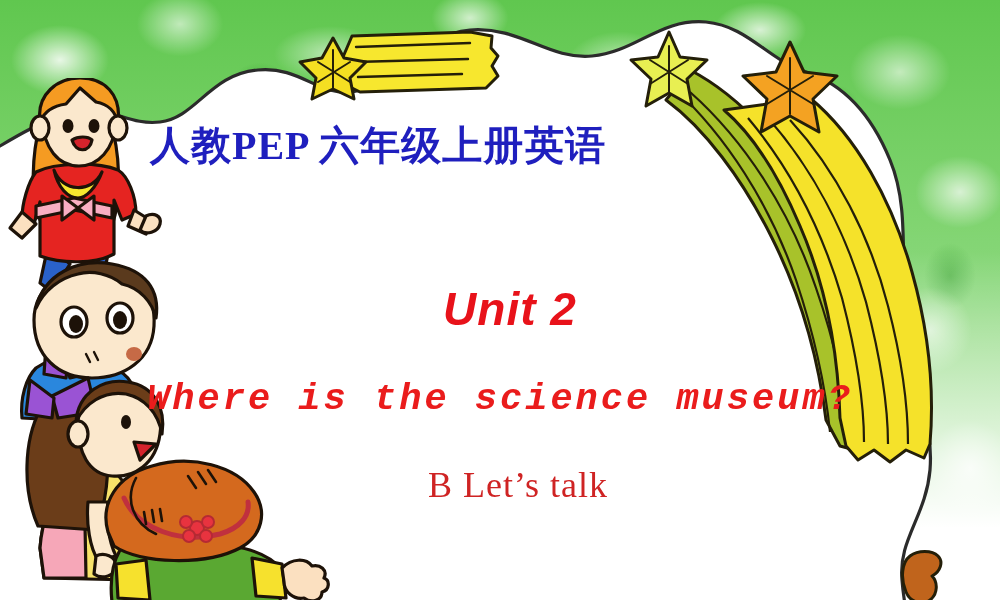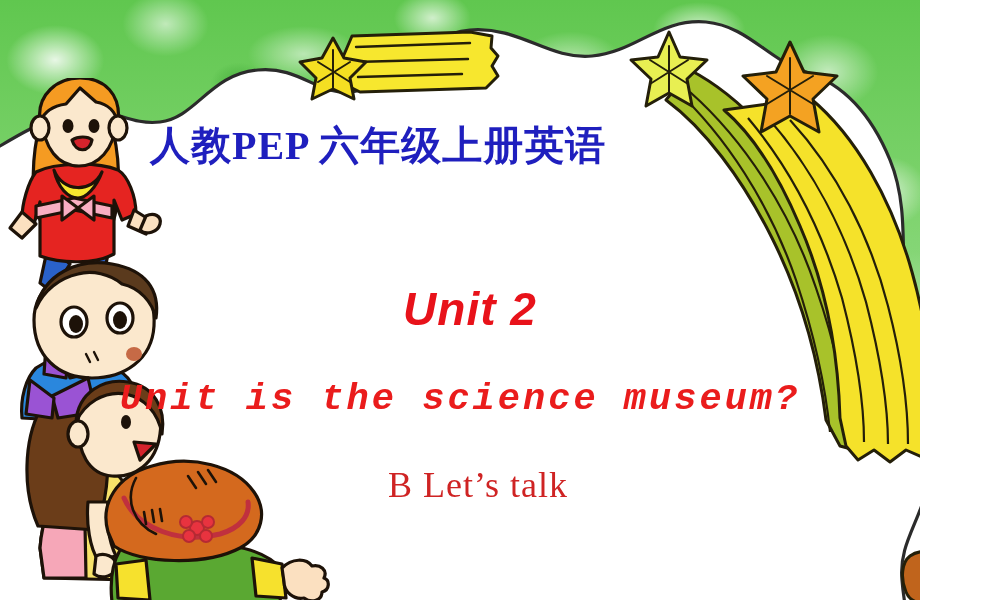--- a/index.html
+++ b/index.html
@@ -1,17 +1,17 @@
 <!DOCTYPE html>
 <html><head>
 <meta charset="utf-8">
 <style>
   html,body{margin:0;padding:0;background:#fff;}
   #slide{
-    position:relative;width:920px;height:600px;overflow:hidden;
+    position:relative;width:1000px;height:600px;overflow:hidden;
     font-family:"Liberation Sans", sans-serif;background:#ffffff;
   }
   
   .green-bg{
     position:absolute;inset:0;
     background-color:#57c049;
     background-image:
       radial-gradient(ellipse 70px 50px at 6% 10%, rgba(255,255,255,.85), rgba(255,255,255,0) 70%),
       radial-gradient(ellipse 60px 45px at 18% 4%, rgba(255,255,255,.6), rgba(255,255,255,0) 72%),
       radial-gradient(ellipse 80px 40px at 33% 9%, rgba(255,255,255,.55), rgba(255,255,255,0) 70%),
@@ -283,17 +283,17 @@
                    C 322 522, 312 526, 304 520
                    C 294 522, 284 514, 284 504 Z" fill="#fbe0c0"></path>
         </g>
       </g>
     </svg>
   </div>
 
   <div class="text-layer">
     <div class="course-title">人教PEP 六年级上册英语</div>
     <div class="unit-title">Unit 2</div>
-    <div class="lesson-question">Unit is the science museum?</div>
+    <div class="lesson-question">Where is the science museum?</div>
     <div class="section-label">B  Let’s talk</div>
   </div>
 
 </div>
 
 </body></html>

